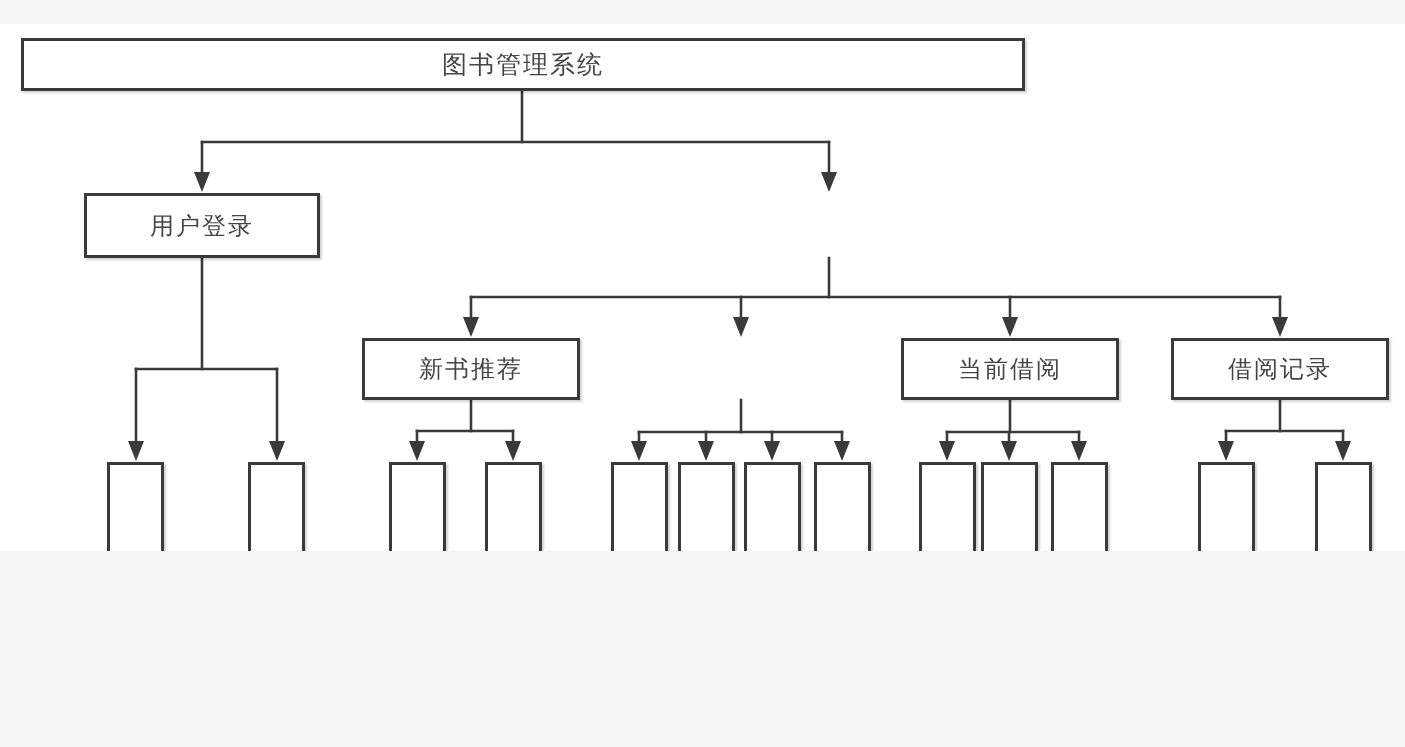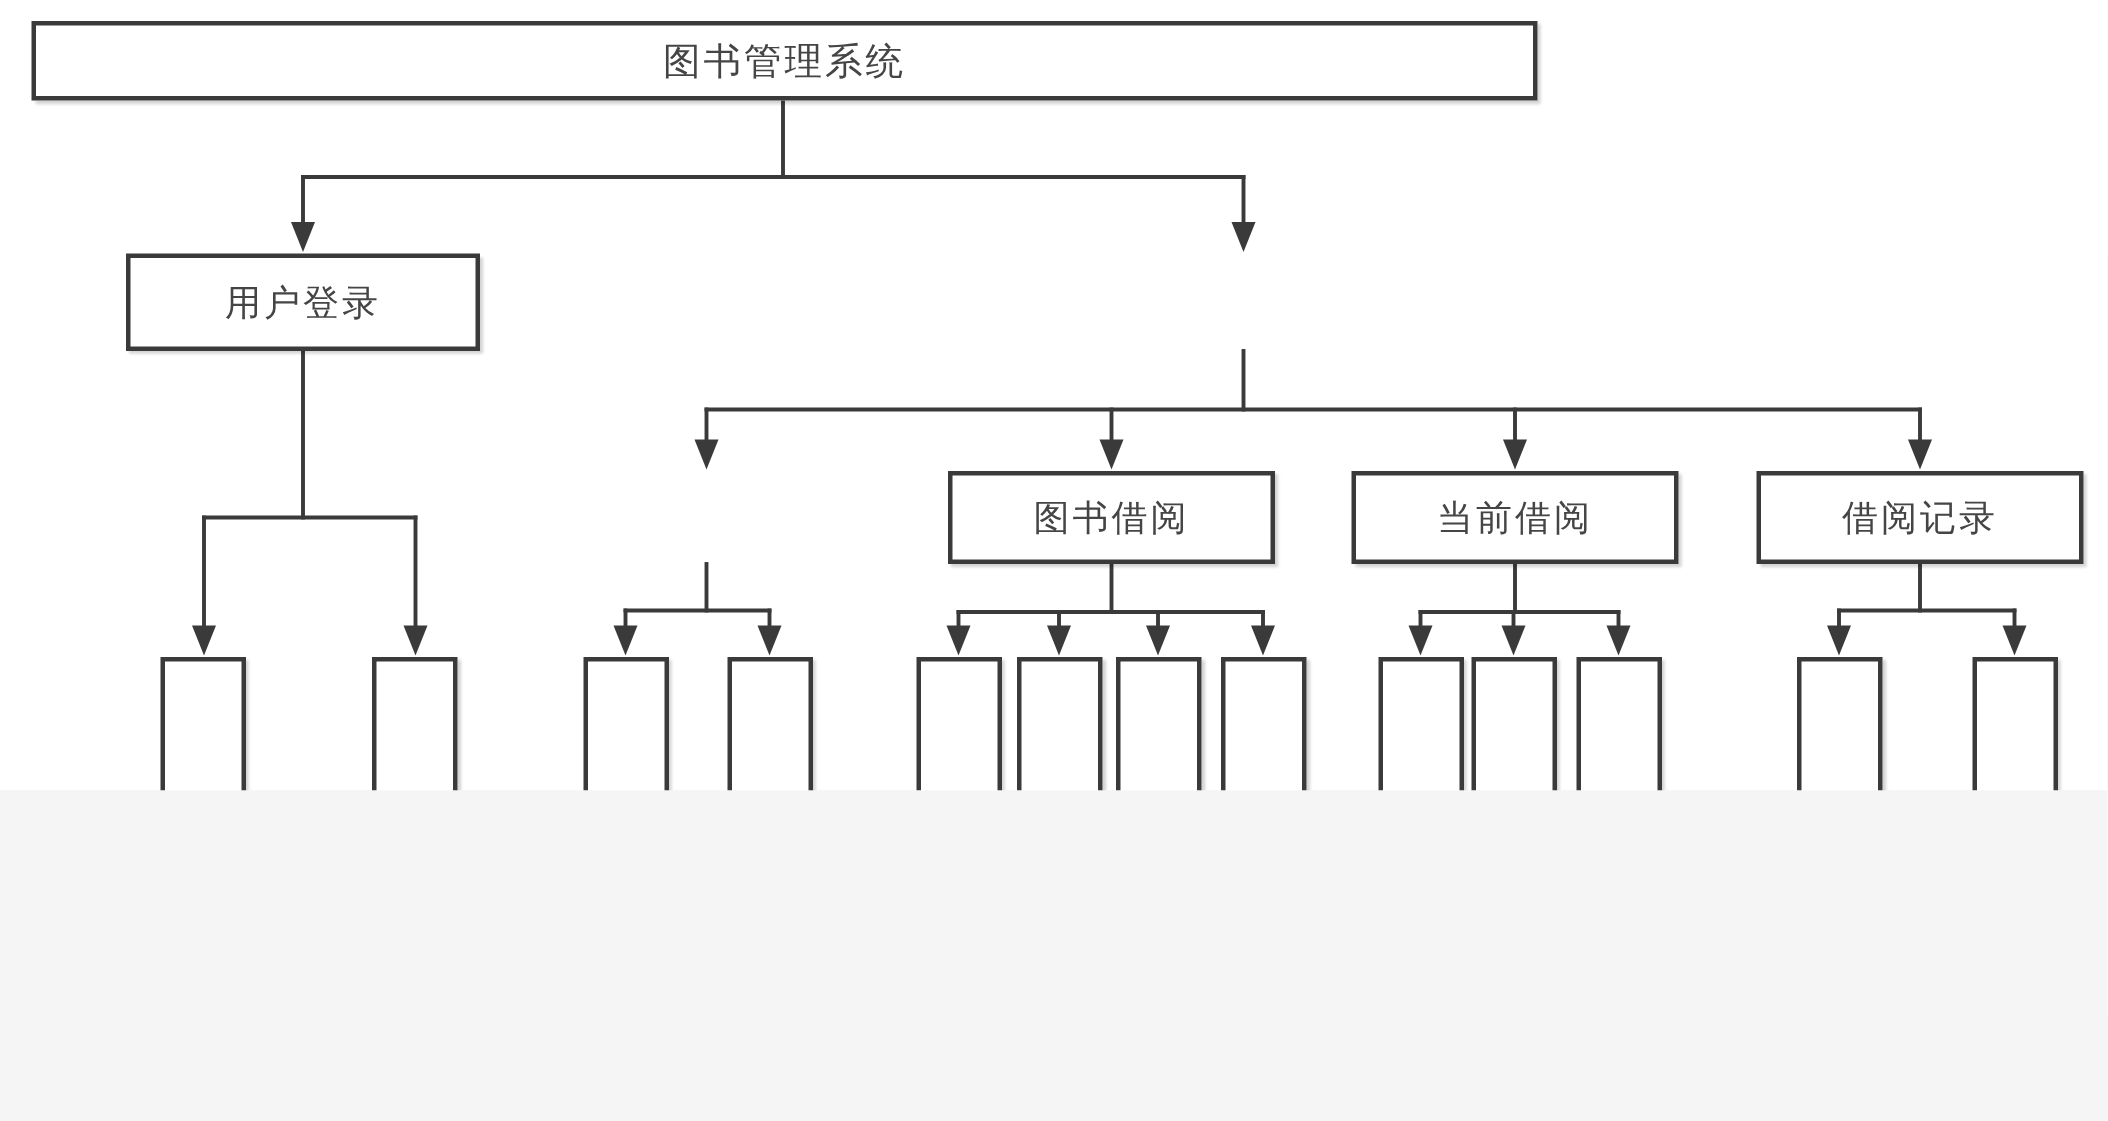--- a/index.html
+++ b/index.html
@@ -9,20 +9,21 @@
     --text:#454545;
     --watermark:#999999;
   }
   html,body{margin:0;padding:0;background:#f5f5f5;}
   #canvas{
     position:relative;
     width:1405px;height:527px;
     background:var(--background);
     overflow:hidden;
     font-family:Liberation Mono, monospace;
+    margin-top:24px;
   }
   #wires{position:absolute;left:0;top:0;z-index:1;}
   .ln{stroke:var(--line);stroke-width:2.6;fill:none;stroke-linecap:square;}
   .ah{fill:var(--line);stroke:none;}
   .box{
     position:absolute;
     box-sizing:border-box;
     border:3px solid var(--box-border);
     background:var(--background);
     z-index:2;
@@ -136,22 +137,22 @@
   </svg>
 
   <div class="box root" style="left:21px;top:14px;width:1004px;height:53px">
     <span class="lbl">图书管理系统</span>
   </div>
 
   <div class="box" style="left:84px;top:169px;width:236px;height:65px">
     <span class="lbl">用户登录</span>
   </div>
 
-  <div class="box" style="left:632px;top:314px;width:218px;height:62px">
-    <span class="lbl">图书借阅</span>
+  <div class="box" style="left:362px;top:314px;width:218px;height:62px">
+    <span class="lbl">新书推荐</span>
   </div>
   <div class="box" style="left:1171px;top:314px;width:218px;height:62px">
     <span class="lbl">借阅记录</span>
   </div>
   <div class="box" style="left:901px;top:314px;width:218px;height:62px">
     <span class="lbl">当前借阅</span>
   </div>
 
   <div class="box v" style="left:107px;top:438px;width:57px;height:303px">
     <span class="lbl">用户登录</span>

